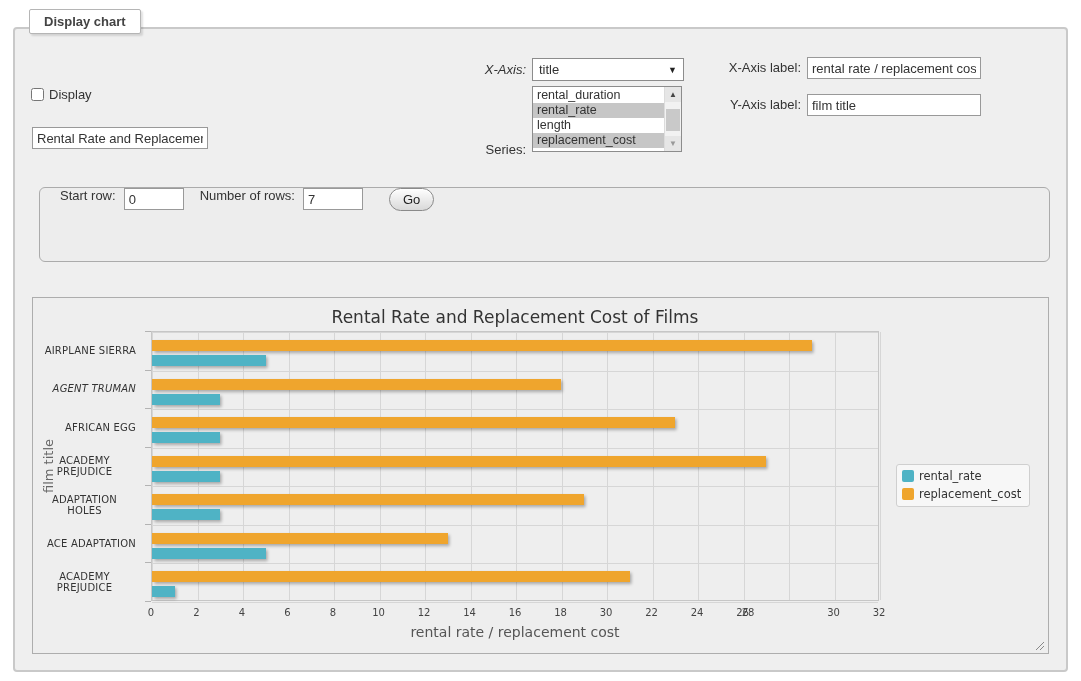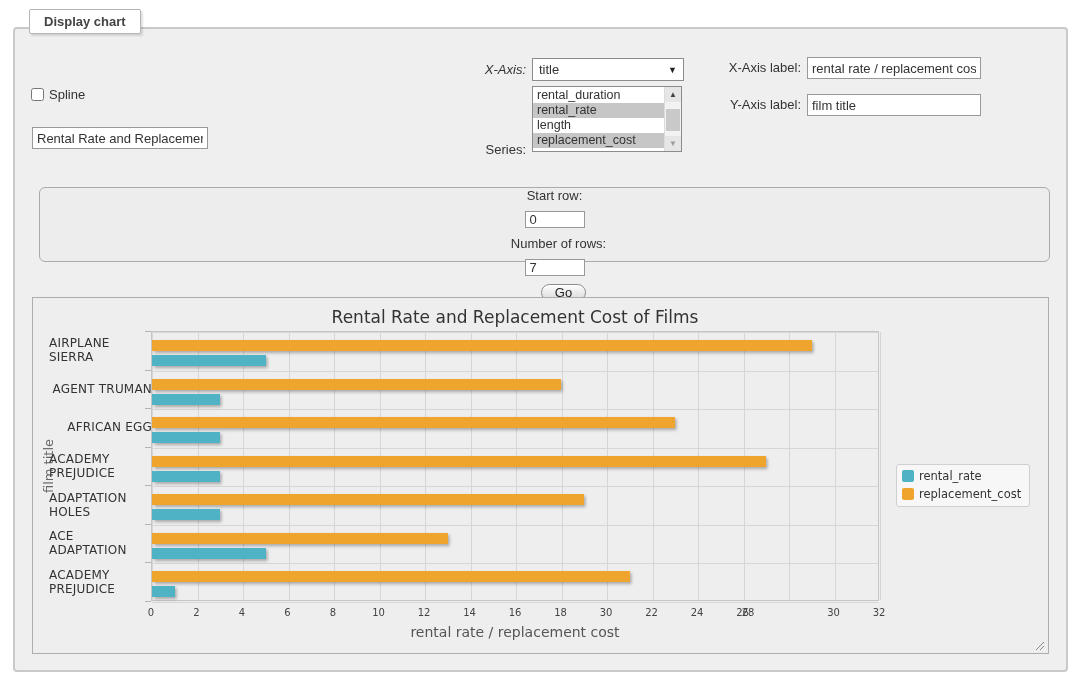--- a/index.html
+++ b/index.html
@@ -44,41 +44,41 @@
             display:flex; align-items:center; justify-content:center; font-size:8px; color:#444; }
   .sb-up { top:0; } .sb-down { bottom:0; color:#999; }
   .sb-thumb { position:absolute; left:1px; top:22px; width:14px; height:22px; background:#c9c9c9; }
 
   .xlabel-input { position:absolute; left:792px; top:28px; width:174px; }
   .ylabel-input { position:absolute; left:792px; top:65px; width:174px; }
 
   
   .row-panel { position:absolute; left:24px; top:158px; width:1011px; height:75px;
                border:1px solid #ababab; border-radius:6px; background:#ededed;
-               display:flex; align-items:center; padding-left:20px; gap:8px;flex-direction:column; }
+               display:flex; align-items:flex-start; padding-left:20px; gap:8px; }
   .row-panel input[type=text] { width:60px; }
   .gap-wide { margin-left:8px; }
   .go-btn { margin-left:18px; height:23px; padding:0 13px; border:1px solid #8a8a8a;
             border-radius:12px; background:linear-gradient(#fefefe,#d9d9d9);
             font-family:"Liberation Sans", sans-serif; font-size:13px; color:#222;
             box-shadow:inset 0 1px 0 #fff; cursor:pointer; }
 
   
   .chart-panel { position:absolute; left:17px; top:268px; width:1017px; height:357px;
                  background:#eeeeee; border:1px solid #adadad;
                  font-family:"DejaVu Sans", sans-serif; }
   .chart-title { position:absolute; left:118px; top:9px; width:728px; text-align:center;
                  font-size:17px; color:#333; }
   .plot { position:absolute; left:118px; top:33px; width:728px; height:270px;
           border:1px solid #c6c6c6; }
   .vline { position:absolute; top:0; bottom:0; width:1px; background:#d6d6d6; }
   .hline { position:absolute; left:0; right:0; height:1px; background:#d6d6d6; }
   .bar { position:absolute; left:0; height:11px; box-shadow:1.5px 2px 3px rgba(0,0,0,0.30); }
-  .cat-label { position:absolute; left:16px; width:110px; text-align:left; padding-right:7px;
-               font-size:12px; color:#333; letter-spacing:0.2px;
+  .cat-label { position:absolute; left:0; width:110px; text-align:center; padding-right:7px;
+               font-size:10px; color:#333; letter-spacing:0.2px;
                display:flex; align-items:center; justify-content:flex-end; }
   .ytickmark { position:absolute; left:112px; width:6px; height:1px; background:#b3b3b3; }
   .xtick { position:absolute; top:0; width:40px; margin-left:-20px; text-align:center;
            font-size:10px; color:#444; }
   .xticks { position:absolute; left:0; top:309px; width:100%; height:14px; }
   .xtitle { position:absolute; left:118px; top:326px; width:728px; text-align:center;
             font-size:14px; color:#555; }
   .ytitle { position:absolute; left:15px; top:168px; transform:translate(-50%,-50%) rotate(270deg);
             white-space:nowrap; font-size:13px; color:#666; }
   .legend { position:absolute; left:863px; top:166px; background:#f7f7f7;
@@ -94,21 +94,21 @@
 </head>
 <body>
 
 <div class="page">
   <div class="fieldset">
     <div class="legend-tab">Display chart</div>
 
 
     <label class="stacked-row">
       <input type="checkbox" style="">
-      <span>Spline</span>
+      <span>Display</span>
     </label>
 
     <input type="text" class="title-input" value="Rental Rate and Replacement Cost of Films" style="">
 
     <span class="lbl lbl-xaxis">X-Axis:</span>
     <div class="select-box">
       <span>title</span>
       <span class="caret">▼</span>
     </div>
 
@@ -187,21 +187,21 @@
       <div id="yaxis">
           <div class="ytickmark" style="top: 33px;"></div>
           <div class="ytickmark" style="top: 71.5714px;"></div>
           <div class="ytickmark" style="top: 110.143px;"></div>
           <div class="ytickmark" style="top: 148.714px;"></div>
           <div class="ytickmark" style="top: 187.286px;"></div>
           <div class="ytickmark" style="top: 225.857px;"></div>
           <div class="ytickmark" style="top: 264.429px;"></div>
           <div class="ytickmark" style="top: 303px;"></div>
           <div class="cat-label" style="top: 33px; height: 38.5714px;">AIRPLANE SIERRA</div>
-          <div class="cat-label" style="top: 71.5714px; height: 38.5714px;">AGENT TRUMAN</div>
+          <div class="cat-label" style="top: 71.5714px; height: 38.5714px; font-style: italic;">AGENT TRUMAN</div>
           <div class="cat-label" style="top: 110.143px; height: 38.5714px;">AFRICAN EGG</div>
           <div class="cat-label" style="top: 148.714px; height: 38.5714px;">ACADEMY PREJUDICE</div>
           <div class="cat-label" style="top: 187.286px; height: 38.5714px;">ADAPTATION HOLES</div>
           <div class="cat-label" style="top: 225.857px; height: 38.5714px;">ACE ADAPTATION</div>
           <div class="cat-label" style="top: 264.429px; height: 38.5714px;">ACADEMY PREJUDICE</div>
         </div>
       <div class="xticks" id="xticks">
           <div class="xtick" style="left: 118px;">0</div>
           <div class="xtick" style="left: 163.5px;">2</div>
           <div class="xtick" style="left: 209px;">4</div>

